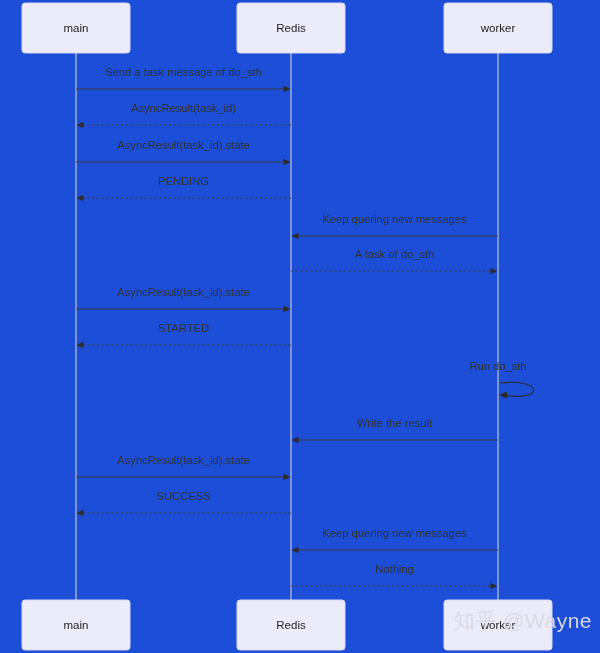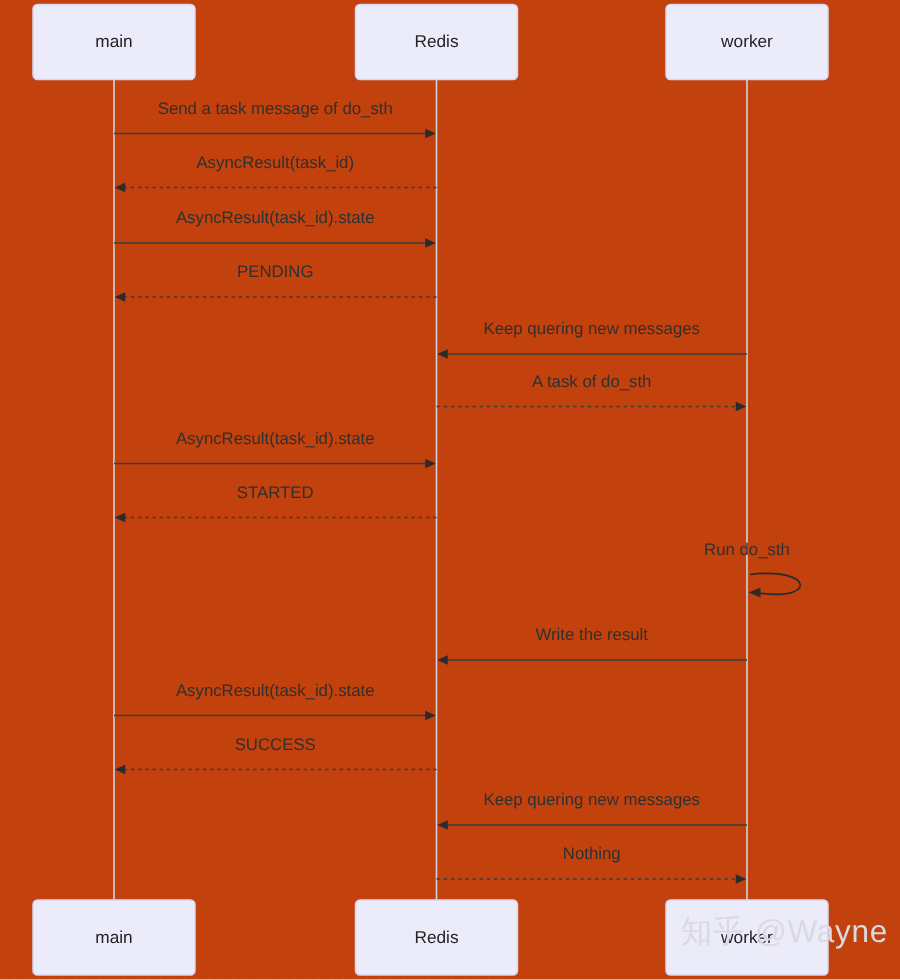--- a/index.html
+++ b/index.html
@@ -7,21 +7,21 @@
     padding: 0;
     background: #ffffff;
   }
   body {
     font-family: "Liberation Sans", "DejaVu Sans", sans-serif;
   }
   #diagram-root {
     position: relative;
     width: 600px;
     height: 653px;
-    background: #c2410c;
+    background: #1d4ed8;
     overflow: hidden;
   }
   .seq-svg {
     position: absolute;
     top: 0;
     left: 0;
     width: 600px;
     height: 653px;
   }
   .actor-box-rect {

